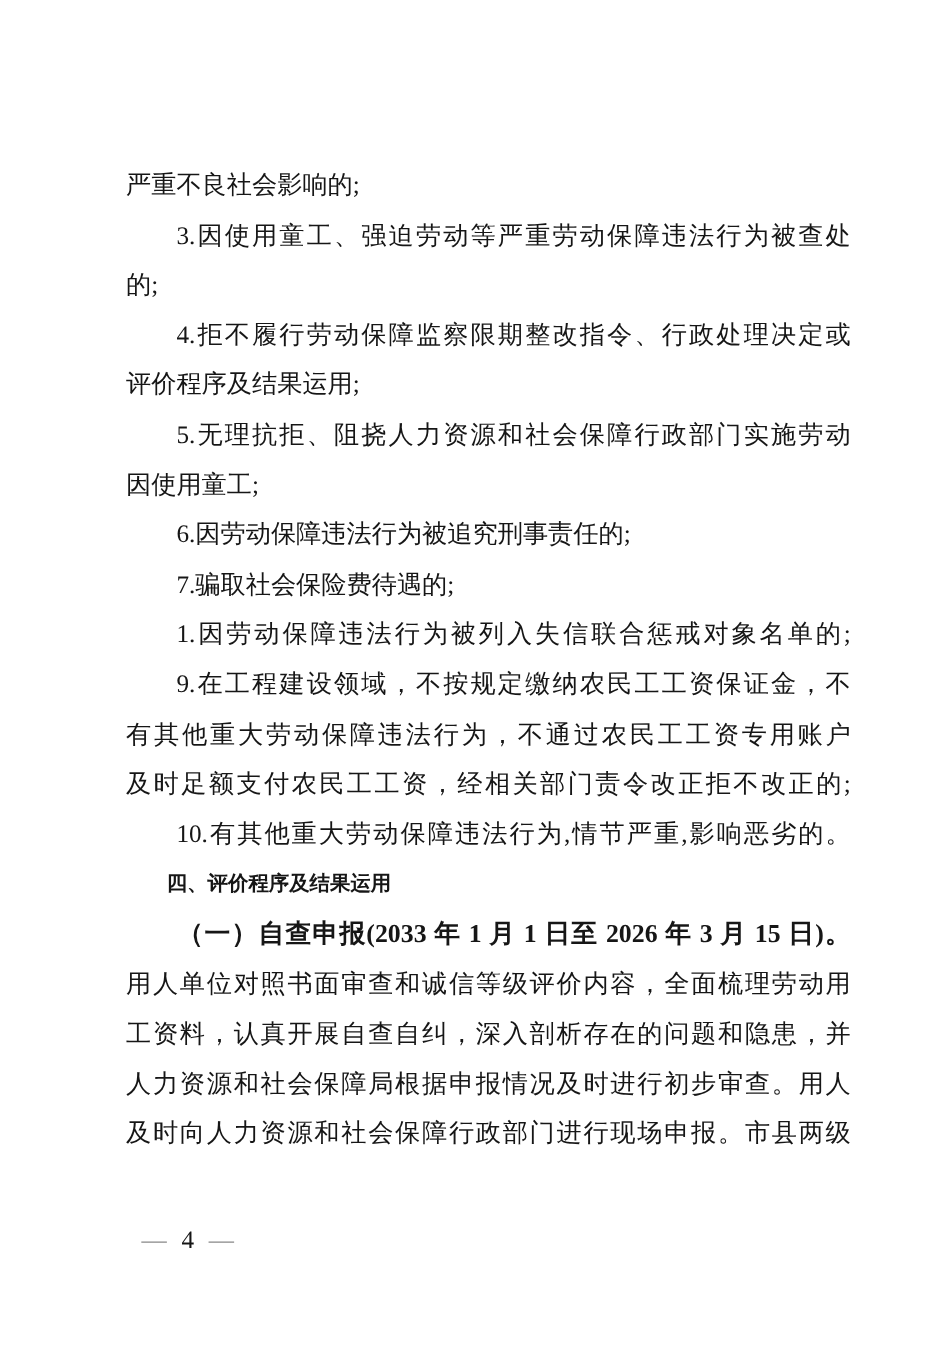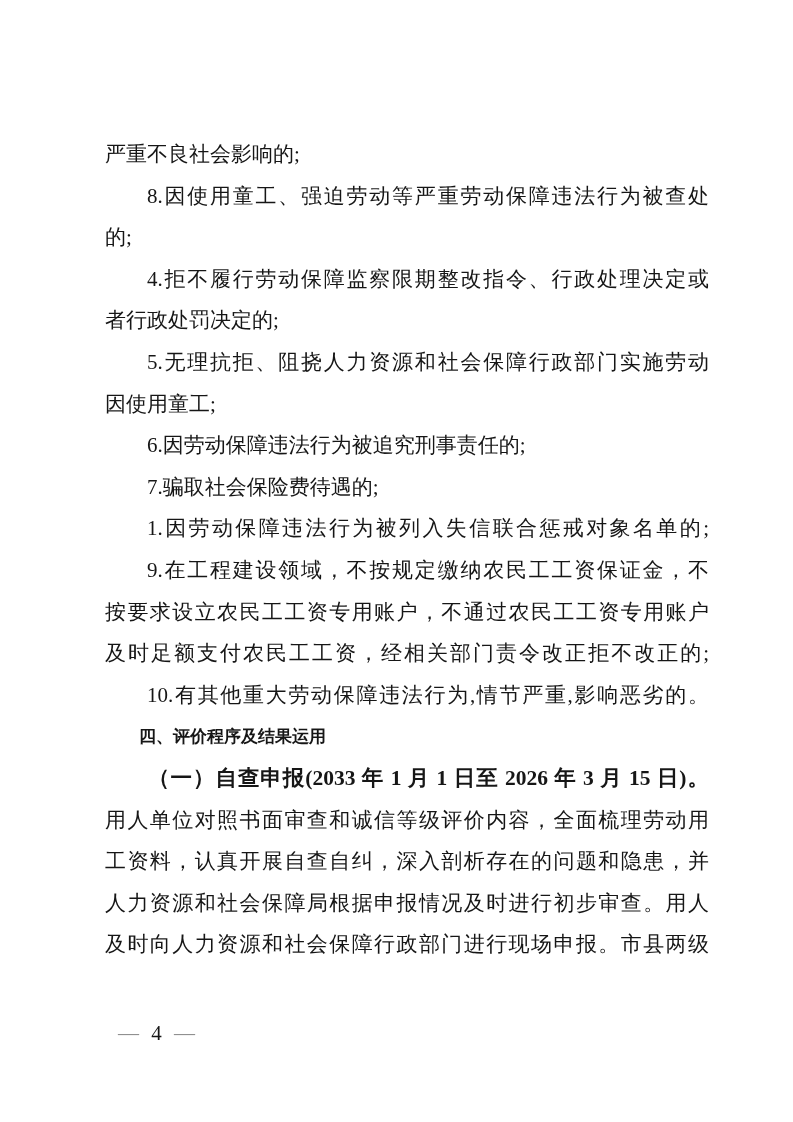--- a/index.html
+++ b/index.html
@@ -61,31 +61,31 @@
   .footer .num {
     margin: 0 7px;
   }
 </style>
 </head>
 <body>
 
 <div class="page">
   <div class="content">
       <div class="line body">严重不良社会影响的;</div>
-      <div class="line body fill indent">8.因使用童工、强迫劳动等严重劳动保障违法行为被查处</div>
+      <div class="line body fill indent">3.因使用童工、强迫劳动等严重劳动保障违法行为被查处</div>
       <div class="line body">的;</div>
       <div class="line body fill indent">4.拒不履行劳动保障监察限期整改指令、行政处理决定或</div>
-      <div class="line body">者行政处罚决定的;</div>
+      <div class="line body">评价程序及结果运用;</div>
       <div class="line body fill indent">5.无理抗拒、阻挠人力资源和社会保障行政部门实施劳动</div>
       <div class="line body">因使用童工;</div>
       <div class="line body indent">6.因劳动保障违法行为被追究刑事责任的;</div>
       <div class="line body indent">7.骗取社会保险费待遇的;</div>
       <div class="line body fill indent">1.因劳动保障违法行为被列入失信联合惩戒对象名单的;</div>
       <div class="line body fill indent">9.在工程建设领域，不按规定缴纳农民工工资保证金，不</div>
-      <div class="line body fill">按要求设立农民工工资专用账户，不通过农民工工资专用账户</div>
+      <div class="line body fill">有其他重大劳动保障违法行为，不通过农民工工资专用账户</div>
       <div class="line body fill">及时足额支付农民工工资，经相关部门责令改正拒不改正的;</div>
       <div class="line body fill indent">10.有其他重大劳动保障违法行为,情节严重,影响恶劣的。</div>
       <div class="line heading indent">四、评价程序及结果运用</div>
       <div class="line subheading fill indent">（一）自查申报(2033 年 1 月 1 日至 2026 年 3 月 15 日)。</div>
       <div class="line body fill">用人单位对照书面审查和诚信等级评价内容，全面梳理劳动用</div>
       <div class="line body fill">工资料，认真开展自查自纠，深入剖析存在的问题和隐患，并</div>
       <div class="line body fill">人力资源和社会保障局根据申报情况及时进行初步审查。用人</div>
       <div class="line body fill">及时向人力资源和社会保障行政部门进行现场申报。市县两级</div>
     </div>
   <div class="footer">

